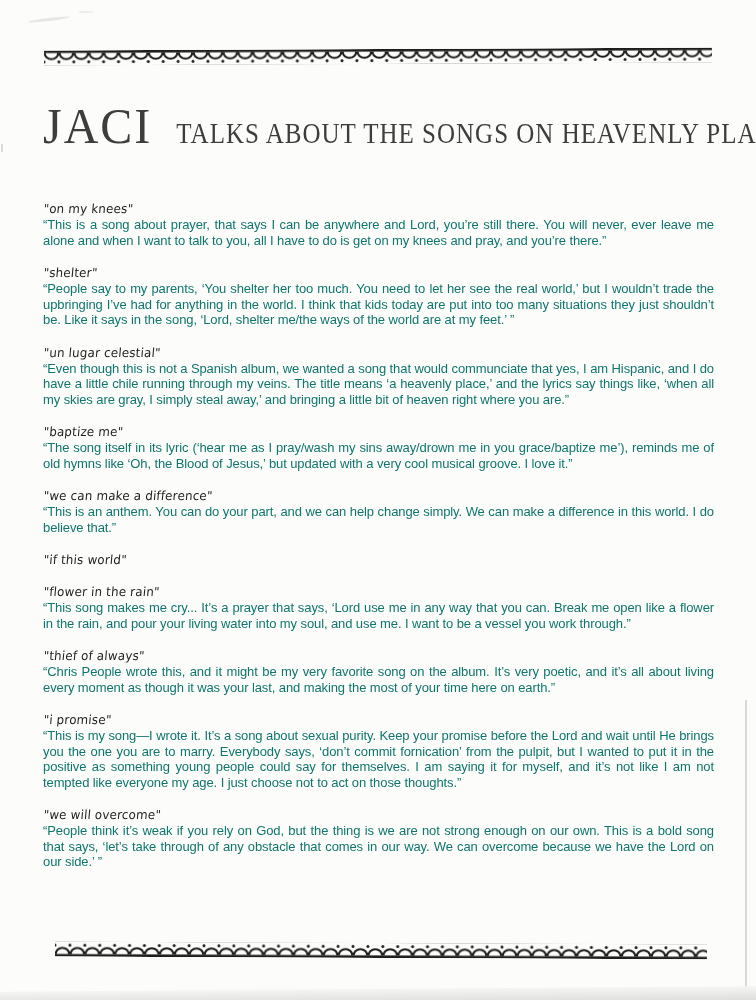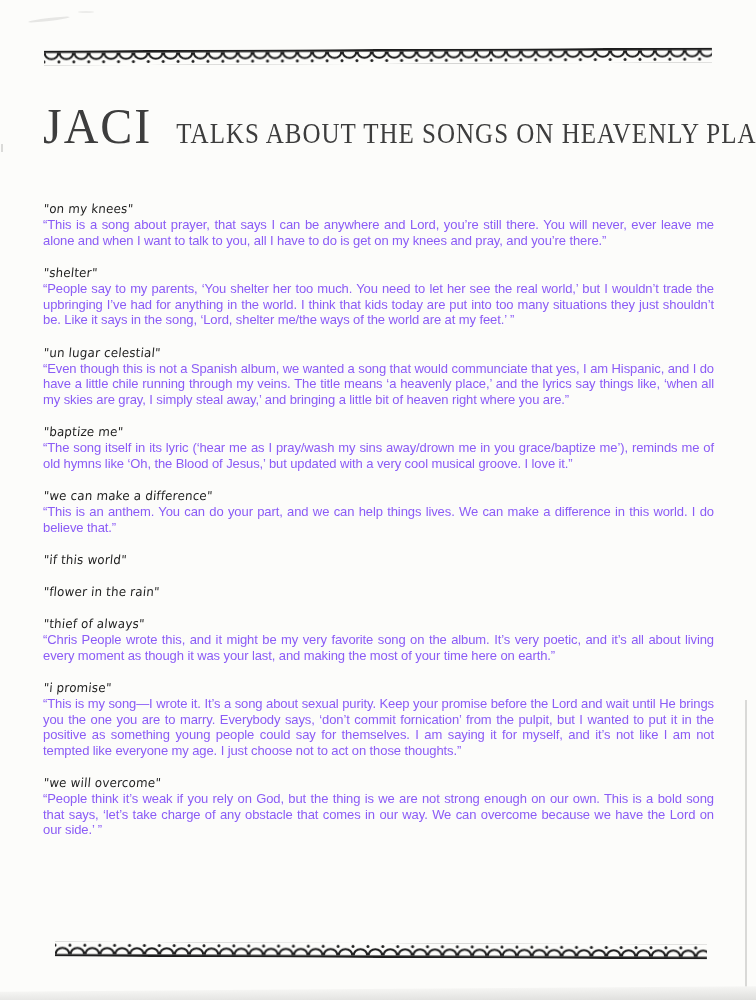--- a/index.html
+++ b/index.html
@@ -33,21 +33,21 @@
   .songs { position:absolute; left:43px; top:188px; width:671px; }
   .song-title {
     margin:17px 0 1px 0; font-family:"DejaVu Sans", sans-serif;
     font-size:12.5px; line-height:15px; font-weight:400; color:#1f1f1f;
     transform:skewX(-5deg) scaleX(0.95); transform-origin:left bottom;
     letter-spacing:0.2px;
   }
   .song-section:first-child .song-title { margin-top:13px; }
   .song-quote {
     margin:0; font-size:13px; line-height:15.5px; letter-spacing:-0.1px;
-    text-align:justify; color:#8b5cf6;
+    text-align:justify; color:#0f766e;
   }
 
   
   .artifact { position:absolute; pointer-events:none; }
   .smudge-a { left:28px; top:18px; width:42px; height:3px; background:#e6e6e4; border-radius:50%; transform:rotate(-7deg); }
   .smudge-b { left:78px; top:11px; width:16px; height:2px; background:#ececea; border-radius:50%; }
   .edge-left-mark { left:1px; top:144px; width:2px; height:8px; background:#dadad8; }
   .edge-right-line { left:745px; top:700px; width:2px; height:300px; background:#d9d9d7; }
   .bottom-shade { left:-4px; top:989px; width:764px; height:14px;
     background:linear-gradient(#f5f5f3,#dededc); transform:rotate(-0.4deg); }
@@ -86,39 +86,40 @@
     <section class="song-section">
       <h2 class="song-title">"un lugar celestial"</h2>
       <p class="song-quote">“Even though this is not a Spanish album, we wanted a song that would communciate that yes, I am Hispanic, and I do have a little chile running through my veins. The title means ‘a heavenly place,’ and the lyrics say things like, ‘when all my skies are gray, I simply steal away,’ and bringing a little bit of heaven right where you are.”</p>
     </section>
     <section class="song-section">
       <h2 class="song-title">"baptize me"</h2>
       <p class="song-quote">“The song itself in its lyric (‘hear me as I pray/wash my sins away/drown me in you grace/baptize me’), reminds me of old hymns like ‘Oh, the Blood of Jesus,’ but updated with a very cool musical groove. I love it.”</p>
     </section>
     <section class="song-section">
       <h2 class="song-title">"we can make a difference"</h2>
-      <p class="song-quote">“This is an anthem. You can do your part, and we can help things lives. We can make a difference in this world. I do believe that.”</p>
+      <p class="song-quote">“This is an anthem. You can do your part, and we can help change simply. We can make a difference in this world. I do believe that.”</p>
     </section>
     <section class="song-section">
       <h2 class="song-title">"if this world"</h2>
     </section>
     <section class="song-section">
       <h2 class="song-title">"flower in the rain"</h2>
+      <p class="song-quote">“This song makes me cry... It’s a prayer that says, ‘Lord use me in any way that you can. Break me open like a flower in the rain, and pour your living water into my soul, and use me. I want to be a vessel you work through.”</p>
     </section>
     <section class="song-section">
       <h2 class="song-title">"thief of always"</h2>
       <p class="song-quote">“Chris People wrote this, and it might be my very favorite song on the album. It’s very poetic, and it’s all about living every moment as though it was your last, and making the most of your time here on earth.”</p>
     </section>
     <section class="song-section">
       <h2 class="song-title">"i promise"</h2>
       <p class="song-quote">“This is my song—I wrote it. It’s a song about sexual purity. Keep your promise before the Lord and wait until He brings you the one you are to marry. Everybody says, ‘don’t commit fornication’ from the pulpit, but I wanted to put it in the positive as something young people could say for themselves. I am saying it for myself, and it’s not like I am not tempted like everyone my age. I just choose not to act on those thoughts.”</p>
     </section>
     <section class="song-section">
       <h2 class="song-title">"we will overcome"</h2>
-      <p class="song-quote">“People think it’s weak if you rely on God, but the thing is we are not strong enough on our own. This is a bold song that says, ‘let’s take charge of any obstacle that comes in our way. We can overcome because we have the Lord on our side.’ ”</p>
+      <p class="song-quote">“People think it’s weak if you rely on God, but the thing is we are not strong enough on our own. This is a bold song that says, ‘let’s take through of any obstacle that comes in our way. We can overcome because we have the Lord on our side.’ ”</p>
     </section>
   </main>
 
   <svg class="trim trim-bottom" width="652" height="15" viewBox="0 0 652 15">
     <defs>
       <pattern id="trimBot" width="14.9" height="15" patternUnits="userSpaceOnUse">
         <rect x="-0.5" y="12.4" width="15.9" height="2.6" fill="#1d1d1d"></rect>
         <path d="M0.7,12.6 A6.75,6.4 0 0 1 14.2,12.6" fill="none" stroke="#1d1d1d" stroke-width="2.1"></path>
         <circle cx="0" cy="3.6" r="1.5" fill="#1d1d1d"></circle>
         <circle cx="14.9" cy="3.6" r="1.5" fill="#1d1d1d"></circle>

